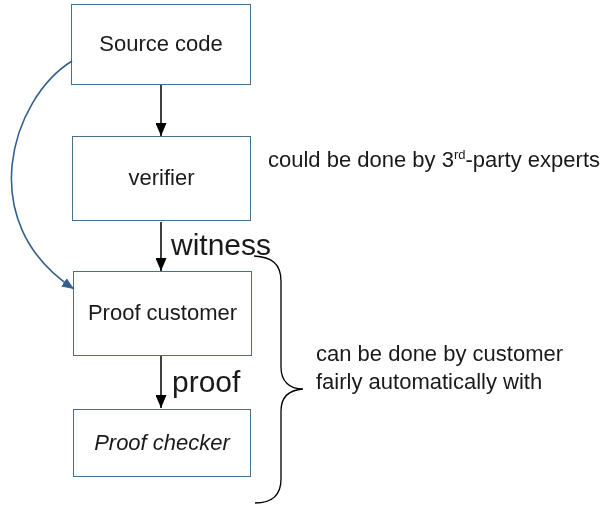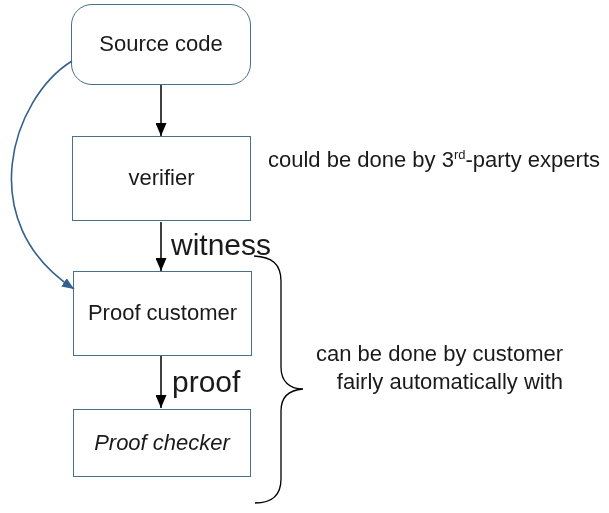--- a/index.html
+++ b/index.html
@@ -14,40 +14,40 @@
   .box{
     position:absolute;
     border:1.4px solid #47708c;
     background:#ffffff;
     display:flex;align-items:center;justify-content:center;
     font-size:22px;
     line-height:1.2;
     box-sizing:border-box;
     white-space:nowrap;
   }
-  #box-source    {left:71px; top:4px;   width:180px; height:81px;border-radius:21px;}
+  #box-source    {left:71px; top:4px;   width:180px; height:81px;}
   #box-verifier  {left:72px; top:136px; width:179px; height:85px;}
   #box-validator {left:73px; top:271px; width:179px; height:85px;}
   #box-checker   {left:73px; top:409px; width:178px; height:68px;font-style:italic;}
   .edge-label{
     position:absolute;
     font-size:30px;
     line-height:28px;
     white-space:nowrap;
   }
   #label-witness{left:171px; top:231px;}
   #label-proof  {left:172px; top:368px;}
   .note{
     position:absolute;
     font-size:22px;
     line-height:28px;
     white-space:nowrap;
   }
   #note-third-party{left:268px; top:146px;}
-  #note-customer   {left:316px; top:340px;text-align:right;}
+  #note-customer   {left:316px; top:340px;}
   .note sup{
     font-size:13px;
     vertical-align:baseline;
     position:relative;
     top:-8px;
   }
   svg.overlay{
     position:absolute;left:0;top:0;
     pointer-events:none;
   }

